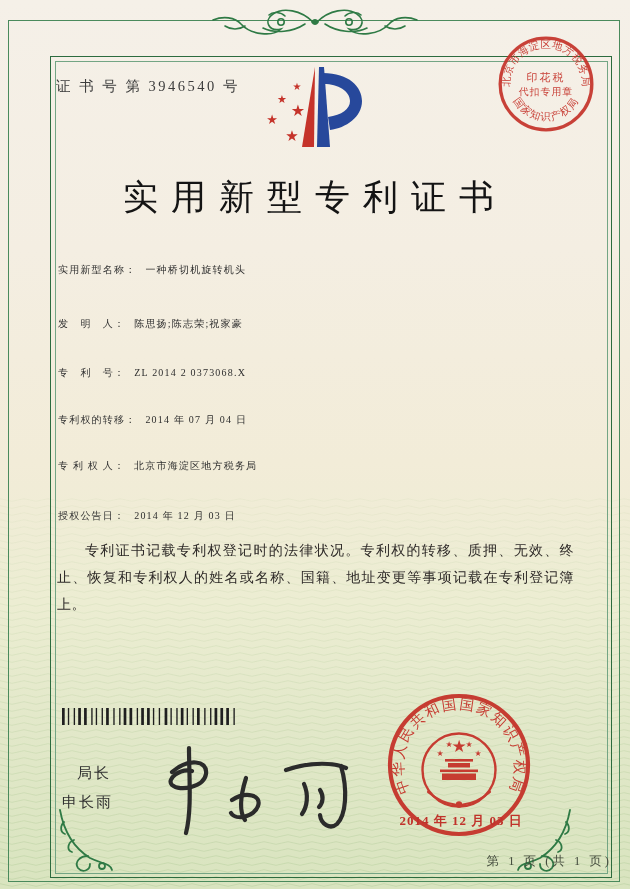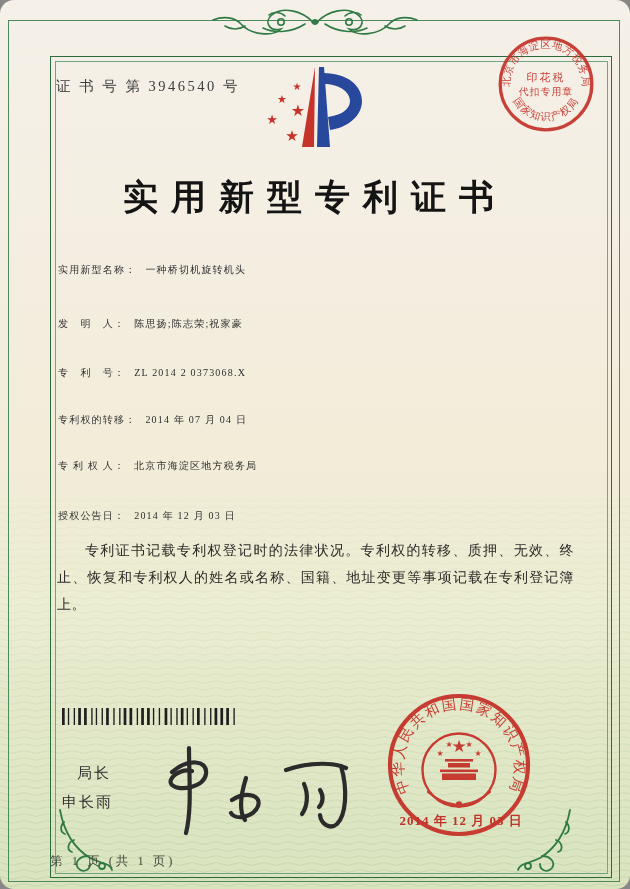--- a/index.html
+++ b/index.html
@@ -1,44 +1,44 @@
 <!DOCTYPE html>
 <html><head>
 <meta charset="utf-8">
 <style>
   html,body{margin:0;padding:0;background:#888;}
   .page{
     position:relative;width:630px;height:889px;margin:0 auto;overflow:hidden;
     background:linear-gradient(180deg,#f5f0e8 0%,#f4eee2 28%,#f2ecd8 52%,#ecedd2 68%,#e2e8c9 82%,#d9e4bf 100%);
-    font-family:"Liberation Serif","DejaVu Serif",serif;color:#2b2b2b;border-radius:14px;
+    font-family:"Liberation Serif","DejaVu Serif",serif;color:#2b2b2b;
   }
   svg{display:block}
   .waves{position:absolute;left:0;top:0;width:630px;height:889px;z-index:0;pointer-events:none}
   .outer-line{position:absolute;left:8px;top:20px;width:612px;height:862px;border:1.2px solid #4a8a5c;z-index:1;box-sizing:border-box}
   .frame{position:absolute;left:50px;top:56px;width:562px;height:822px;border:1.6px solid #2c6b3e;z-index:1;box-sizing:border-box}
   .frame-inner{position:absolute;left:54.5px;top:60.5px;width:553px;height:813px;border:1px solid #73a584;z-index:1;box-sizing:border-box}
   .orn-top{position:absolute;left:185px;top:2px;z-index:2}
   .corner{position:absolute;z-index:2}
   .corner.br{right:54px;bottom:13px}
   .corner.bl{left:54px;bottom:13px;transform:scale(-1,1)}
   .cert-no{position:absolute;left:56px;top:77px;font-size:14.5px;letter-spacing:2.5px;color:#3d3d3d;z-index:3}
   .tax-stamp{position:absolute;left:496px;top:34px;z-index:4;opacity:.92}
   .logo{position:absolute;left:243px;top:54px;z-index:3}
-  .title{position:absolute;left:0;top:174px;width:100%;text-align:center;font-size:35px;font-weight:700;letter-spacing:13px;color:#141414;z-index:3;margin:0}
+  .title{position:absolute;left:0;top:174px;width:100%;text-align:center;font-size:35px;font-weight:400;letter-spacing:13px;color:#141414;z-index:3;margin:0}
   .fields{position:absolute;left:58px;top:0;width:520px;z-index:3}
   .field-row{position:absolute;left:0;font-size:10px;letter-spacing:1.2px;color:#333;white-space:nowrap}
   .field-row .val{margin-left:9px;color:#2e2e2e}
   .body-text{position:absolute;left:57px;top:537px;width:517px;z-index:3}
   .body-text p{margin:0;font-size:14px;line-height:27px;text-indent:2em;text-align:justify;letter-spacing:.4px;color:#2e2a28}
   .barcode{position:absolute;left:62px;top:708px;z-index:3}
   .sig-label{position:absolute;font-size:15px;letter-spacing:2px;color:#2f2f2f;z-index:3}
   .sig-script{position:absolute;left:128px;top:740px;z-index:3}
   .office-seal{position:absolute;left:384px;top:690px;z-index:4;opacity:.95}
   .seal-date{position:absolute;left:388px;top:812px;width:146px;text-align:center;font-size:13px;letter-spacing:1px;color:#c0322a;z-index:5;font-weight:600}
-  .footer{position:absolute;left:50px;top:853px;width:562px;text-align:left;font-size:12.5px;letter-spacing:3px;color:#454c3e;z-index:3}
+  .footer{position:absolute;left:50px;top:853px;width:562px;text-align:right;font-size:12.5px;letter-spacing:3px;color:#454c3e;z-index:3}
   .ring-text{font-family:"Liberation Serif","DejaVu Serif",serif;fill:#c5332a}
   .seal-center{font-family:"Liberation Serif","DejaVu Serif",serif;fill:#c5332a;text-anchor:middle}
 </style>
 </head>
 <body>
 
 <div class="page">
 
   <svg id="waves" class="waves" width="630" height="889">
       <path d="M-6 0 q6 -2.6 12 0 q6 2.6 12 0 q6 -2.6 12 0 q6 2.6 12 0 q6 -2.6 12 0 q6 2.6 12 0 q6 -2.6 12 0 q6 2.6 12 0 q6 -2.6 12 0 q6 2.6 12 0 q6 -2.6 12 0 q6 2.6 12 0 q6 -2.6 12 0 q6 2.6 12 0 q6 -2.6 12 0 q6 2.6 12 0 q6 -2.6 12 0 q6 2.6 12 0 q6 -2.6 12 0 q6 2.6 12 0 q6 -2.6 12 0 q6 2.6 12 0 q6 -2.6 12 0 q6 2.6 12 0 q6 -2.6 12 0 q6 2.6 12 0 q6 -2.6 12 0 q6 2.6 12 0 q6 -2.6 12 0 q6 2.6 12 0 q6 -2.6 12 0 q6 2.6 12 0 q6 -2.6 12 0 q6 2.6 12 0 q6 -2.6 12 0 q6 2.6 12 0 q6 -2.6 12 0 q6 2.6 12 0 q6 -2.6 12 0 q6 2.6 12 0 q6 -2.6 12 0 q6 2.6 12 0 q6 -2.6 12 0 q6 2.6 12 0 q6 -2.6 12 0 q6 2.6 12 0 q6 -2.6 12 0 q6 2.6 12 0 q6 -2.6 12 0 q6 2.6 12 0 q6 -2.6 12 0 q6 2.6 12 0 q6 -2.6 12 0 q6 2.6 12 0" transform="translate(0,500)" fill="none" stroke="#9dbf85" stroke-width="0.8" opacity="0.10"></path>

